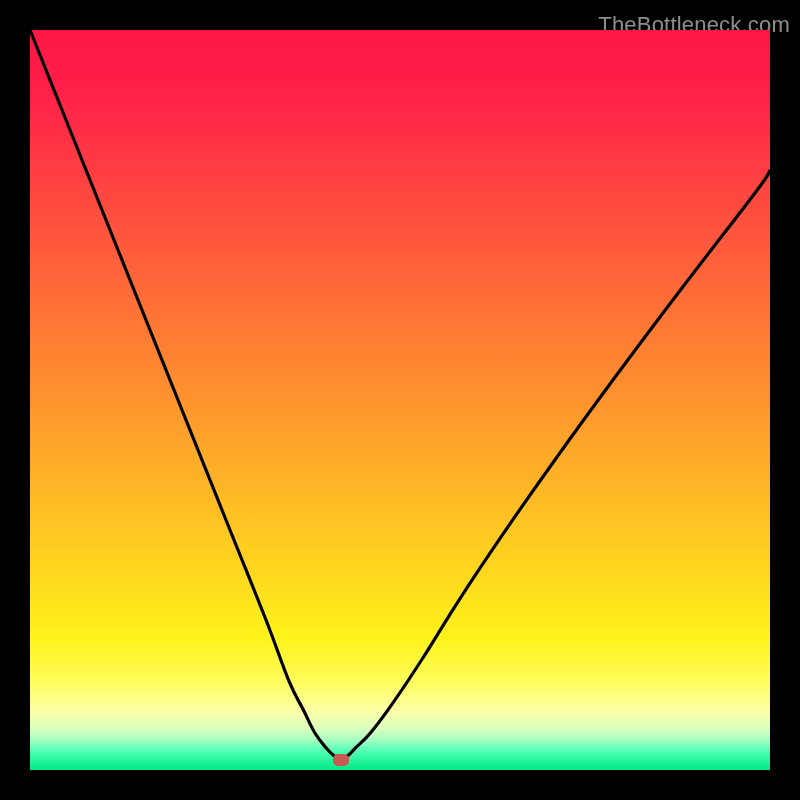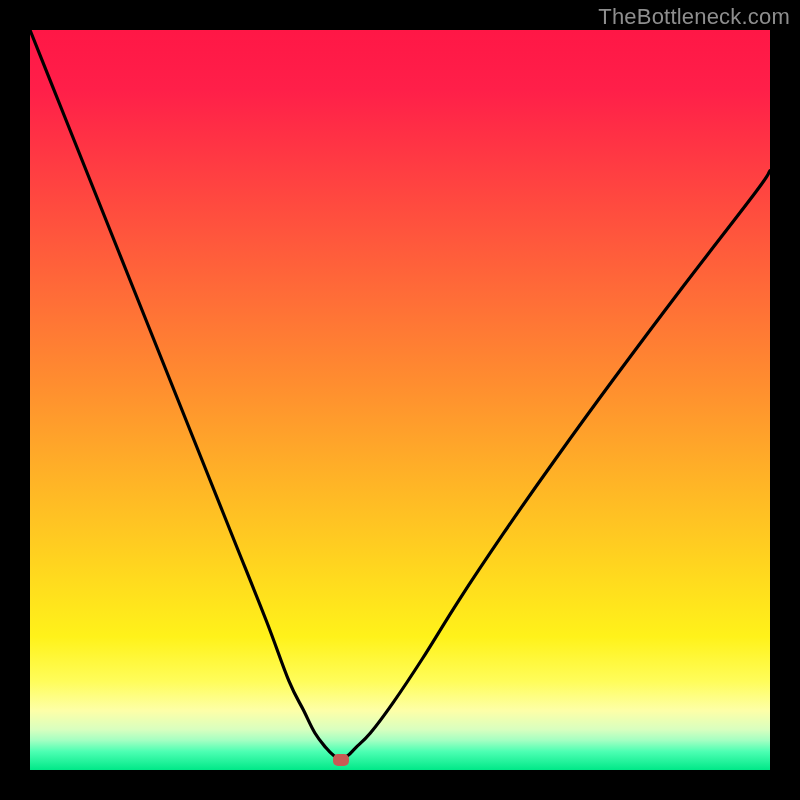--- a/index.html
+++ b/index.html
@@ -37,21 +37,21 @@
       #fffd5a 88%,
       #fdffa8 92%,
       #d9ffbf 94.5%,
       #a3ffc2 96%,
       #4dffb3 97.5%,
       #00e888 100%
     );
   }
   .watermark {
     position: absolute;
-    top: 4px;
+    top: 12px;
     right: 10px;
     color: #8e8e8e;
     font-size: 22px;
     letter-spacing: 0.2px;
     font-weight: 400;
     user-select: none;
     margin-left: 48px;
   }
   svg.curve {
     position: absolute;

